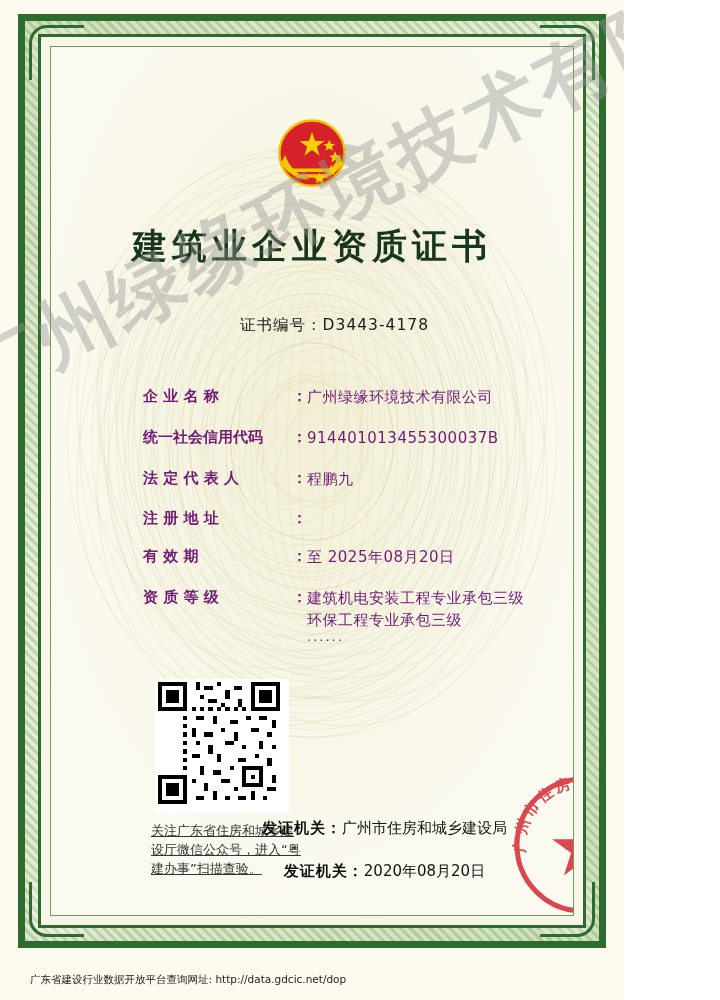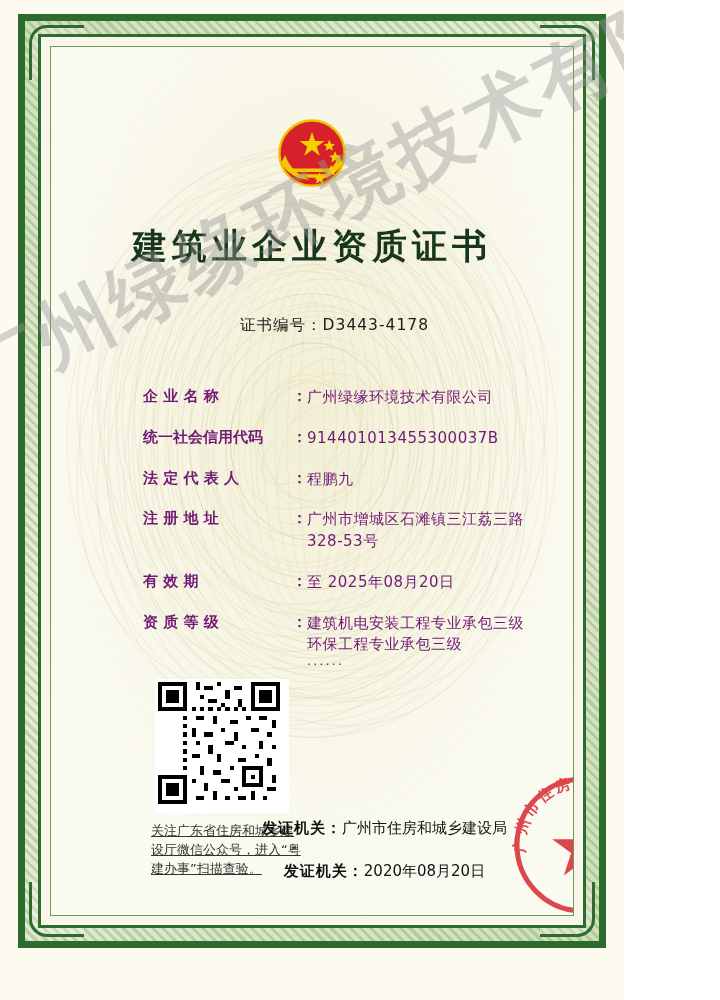--- a/index.html
+++ b/index.html
@@ -350,21 +350,20 @@
                 <span>：</span>
               </div>
             <div class="value">程鹏九</div>
           </div>
 
           <div class="row">
             <div class="label spread">
                 <span>注 册 地 址</span>
                 <span>：</span>
               </div>
-            <div class="value">广州市增城区石滩镇三江荔三路328-53号</div>
           </div>
 
           <div class="row">
             <div class="label spread">
                 <span>有 效 期</span>
                 <span>：</span>
               </div>
             <div class="value">至 2025年08月20日</div>
           </div>
 
@@ -501,15 +500,16 @@
           </svg>
         </div>
 
       </div>
     </div>
   </div>
 
   <div class="watermark">广州绿缘环境技术有限公司</div>
 
   <div class="footer">
+    <div class="f2">广东省建设行业数据开放平台查询网址: http://data.gdcic.net/dop</div>
   </div>
 
 </div>
 
 </body></html>

